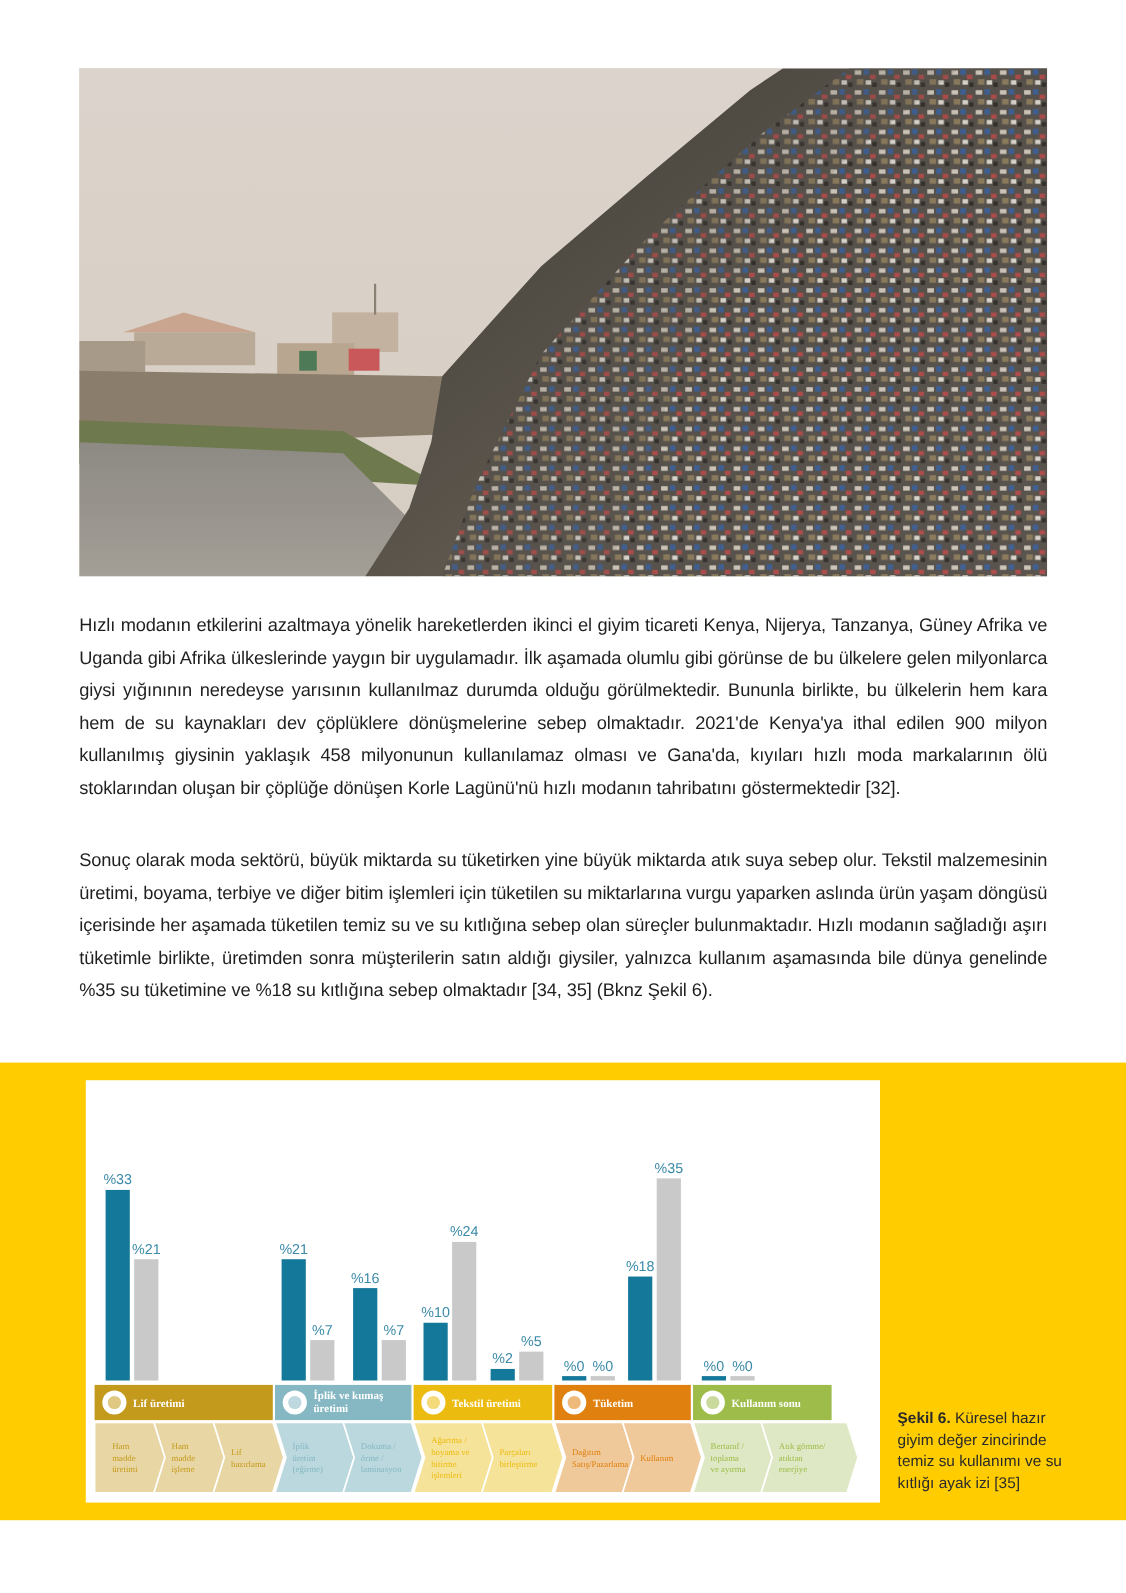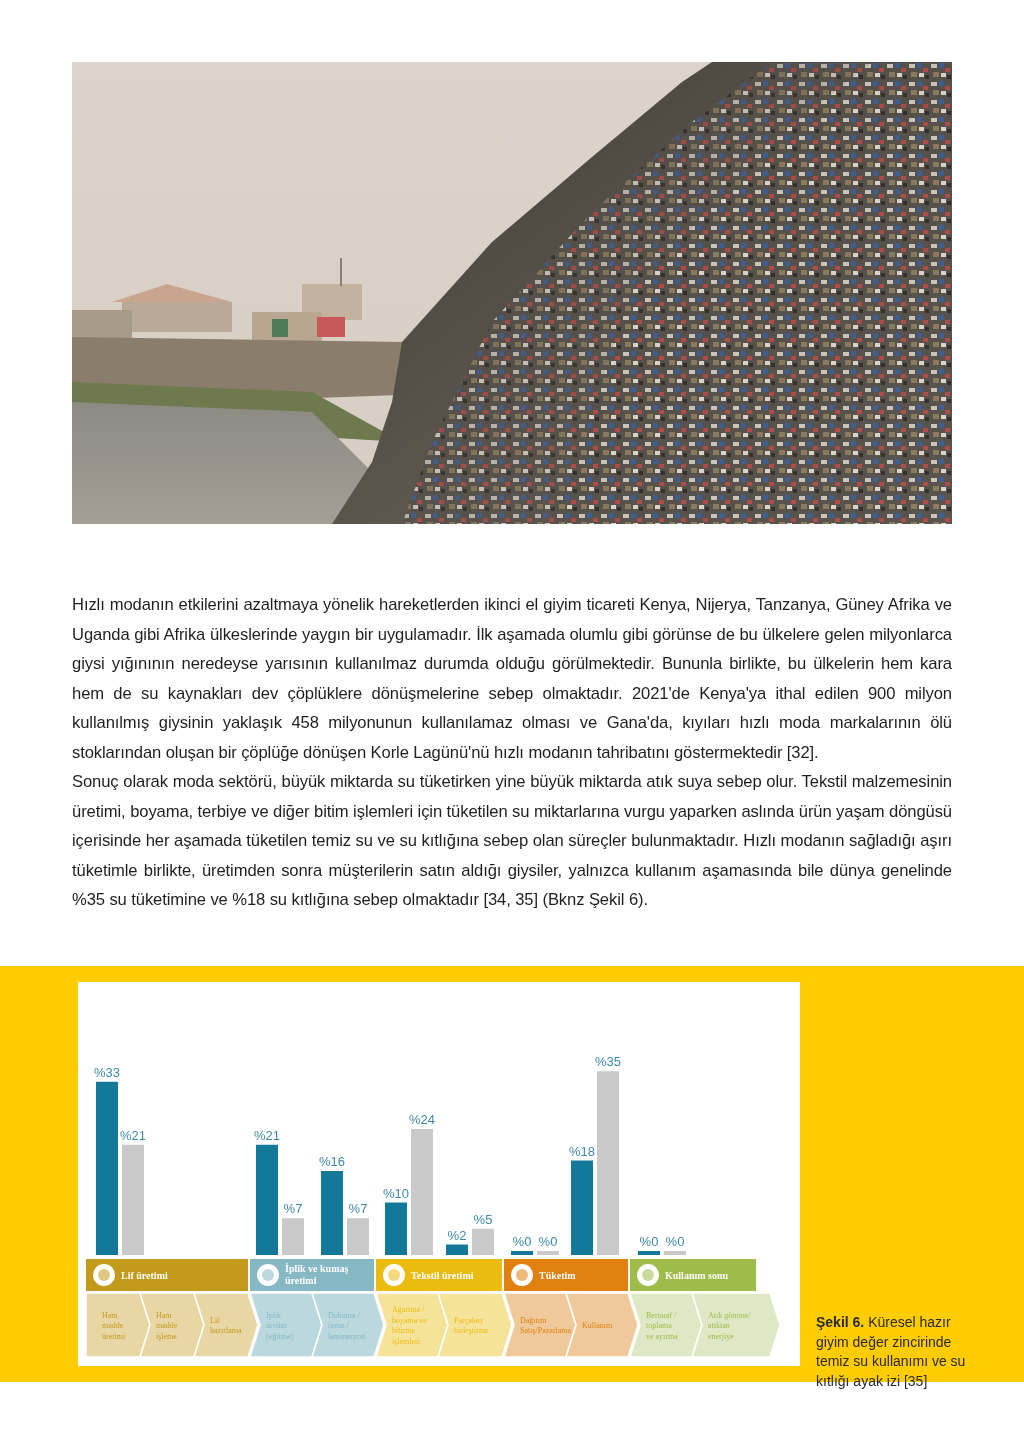--- a/index.html
+++ b/index.html
@@ -5,33 +5,33 @@
   * { box-sizing: border-box; margin: 0; padding: 0; }
   html, body { width: 1024px; height: 1448px; background: #ffffff; overflow: hidden; }
   body { position: relative; font-family: "Liberation Sans", "DejaVu Sans", sans-serif; color: #222; }
 
   
   .photo { position: absolute; left: 72px; top: 62px; width: 880px; height: 462px; overflow: hidden; background: #dcd5cd; }
   .photo svg { display: block; width: 100%; height: 100%; }
 
   
   .para { position: absolute; left: 72px; width: 880px; font-size: 16.6px; line-height: 29.6px; text-align: justify; color: #1f1f1f; letter-spacing: -0.1px; }
-  .p1 { top: 554px; margin-top: 36px; }
+  .p1 { top: 554px; }
   .p2 { top: 767px; }
 
   
   .band { position: absolute; left: 0; top: 966px; width: 1024px; height: 416px; background: #ffcc00; }
   .figure { position: absolute; left: 78px; top: 982px; width: 722px; height: 384px; background: #ffffff; }
   .figure svg { position: absolute; left: 0; top: 0; width: 722px; height: 384px; }
 
   .legend { position: absolute; right: 10px; top: 6px; font-size: 13.5px; color: #333; }
   .legend-item { display: flex; align-items: center; height: 26px; }
   .legend-swatch { width: 20px; height: 20px; margin-right: 8px; }
 
-  .caption { position: absolute; left: 816px; top: 1280px; width: 160px; font-size: 14px; line-height: 19.5px; color: #2a2a2a; margin-top: 33px; }
+  .caption { position: absolute; left: 816px; top: 1280px; width: 160px; font-size: 14px; line-height: 19.5px; color: #2a2a2a; }
   .caption b { font-weight: bold; }
 </style>
 </head>
 <body>
 
 <div class="photo">
   <svg viewBox="0 0 880 462" preserveAspectRatio="none">
     <defs>
       <linearGradient id="sky" x1="0" y1="0" x2="0" y2="1">
         <stop offset="0" stop-color="#dcd4cc"></stop>

